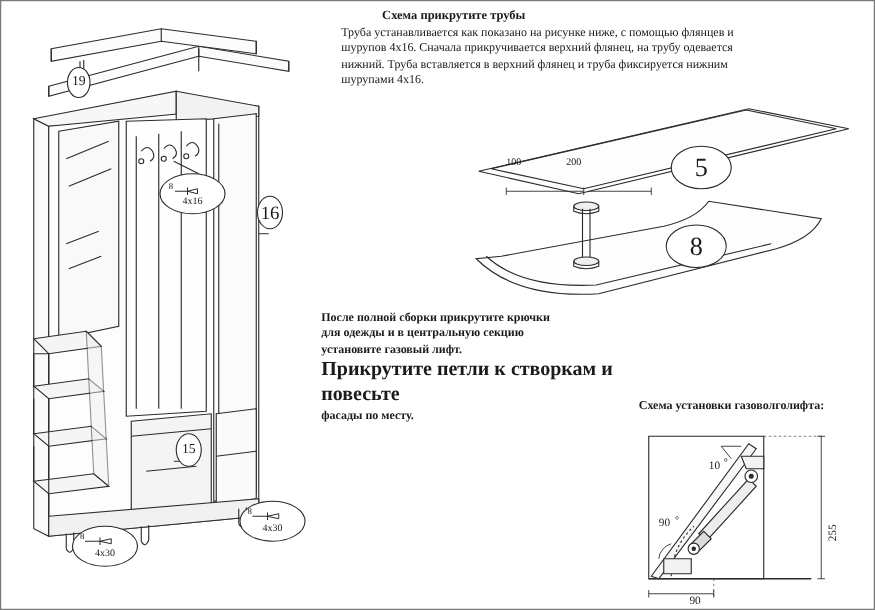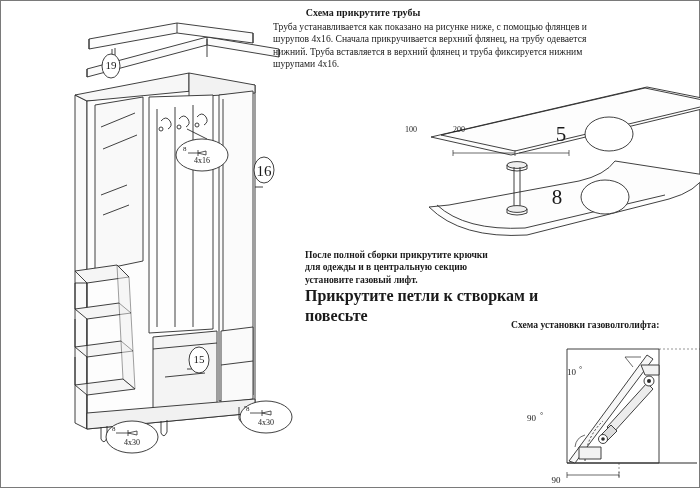--- a/index.html
+++ b/index.html
@@ -9,21 +9,21 @@
     font-family:"Liberation Serif", serif;
     color:#1a1a1a;
     overflow:hidden;
     position:relative;
   }
   .page {
     position:absolute; inset:0;
     border:1px solid #7a7a7a;
     box-sizing:border-box;
   }
-  .abs { position:absolute;margin-left:48px; }
+  .abs { position:absolute; }
   svg { display:block; }
   .t { position:absolute; font-size:9.5px; line-height:1.28; }
   .bold { font-weight:bold; }
   .ital { }
   .center { text-align:center; }
   .num-big { font-size:21px; font-family:"Liberation Serif", serif; }
   .vert { transform:rotate(-90deg); transform-origin:left top; white-space:nowrap; }
 </style>
 </head>
 <body>
@@ -192,20 +192,21 @@
   <div class="t" style="left:452px; top:124px; font-size:8px; ">200</div>
 
   <div class="t center num-big" style="left:538px; top:120px; width:44px;">5</div>
   <div class="t center num-big" style="left:534px; top:183px; width:44px;">8</div>
 
   <div class="abs" style="left:256px; top:248px; width:236px;">
     <div class="t bold ital" style="position:relative; left:0; top:0; font-size:9.6px;">После полной сборки прикрутите крючки</div>
     <div class="t bold ital" style="position:relative; left:0; top:0; font-size:9.6px;">для одежды и в центральную секцию</div>
     <div class="t bold ital" style="position:relative; left:0; top:0; font-size:9.6px;">установите газовый лифт.</div>
     <div class="t bold ital" style="position:relative; left:0; top:0; font-size:16px;">Прикрутите петли к створкам и повесьте</div>
+    <div class="t bold ital" style="position:relative; left:0; top:0; font-size:9.6px;">фасады по месту.</div>
   </div>
 
   <div class="t bold" style="left:510px; top:318px; font-size:9.6px;">Схема установки газоволголифта:</div>
 
   <div class="abs" style="left:506px; top:334px;">
     <svg width="180" height="150" viewBox="0 0 180 150" fill="none" stroke="#2b2b2b" stroke-width="0.9">
 
       <path d="M12 128 L12 14 L104 14 L104 128 Z"></path>
       <path d="M12 128 L142 128" stroke-width="1.2"></path>
 

